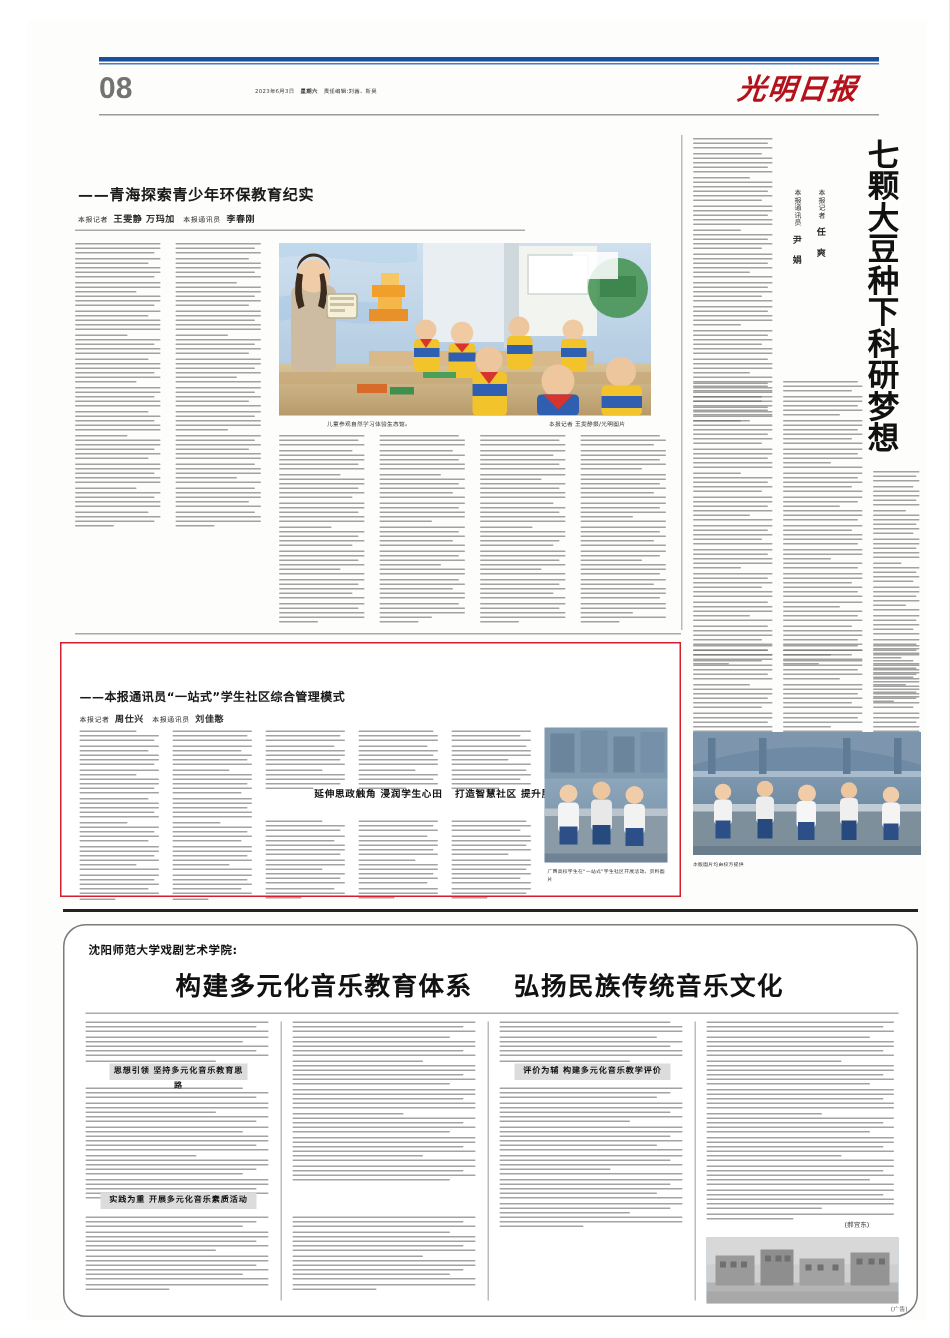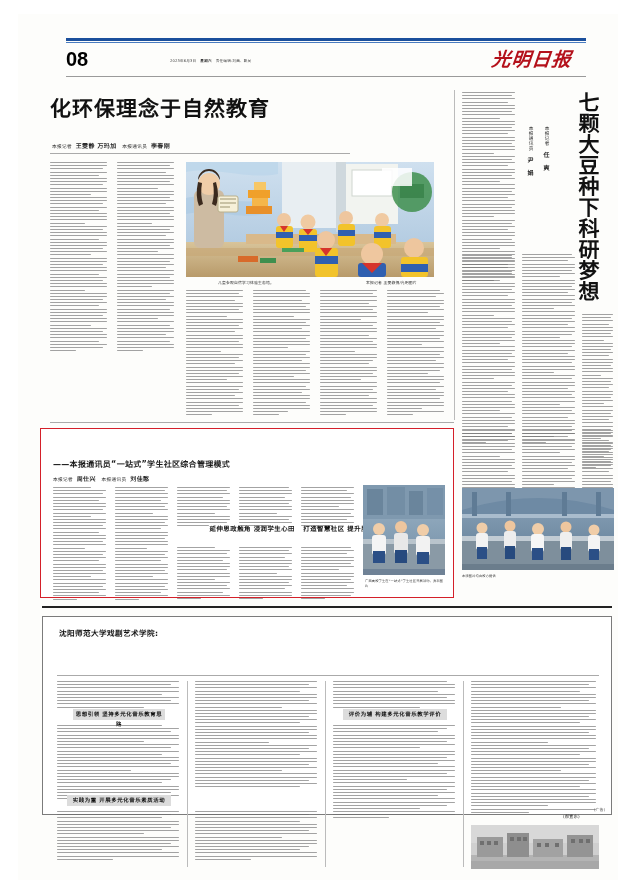--- a/index.html
+++ b/index.html
@@ -9,21 +9,21 @@
     position:relative;width:633px;height:892px;margin:0 auto;
     background:#ffffff;overflow:hidden;box-sizing:border-box;
   }
   .paper{
     position:absolute;left:18px;top:14px;width:600px;height:866px;
     background:#fdfdfb;box-sizing:border-box;
   }
   
   .mast-rule{position:absolute;left:48px;top:24px;width:520px;height:3px;background:#1b4f9c;}
   .mast-rule2{position:absolute;left:48px;top:28px;width:520px;height:1px;background:#4a7cc0;}
-  .folio{position:absolute;left:48px;top:34px;font-size:20px;font-weight:bold;color:#000000;letter-spacing:0px;font-family:"Liberation Sans",sans-serif;}
+  .folio{position:absolute;left:48px;top:34px;font-size:20px;font-weight:bold;color:#737373;letter-spacing:0px;font-family:"Liberation Sans",sans-serif;}
   .mast-title{position:absolute;left:80px;top:30px;font-size:24px;font-weight:bold;color:#1b4f9c;
     letter-spacing:1px;font-family:"DejaVu Sans",sans-serif;text-shadow:0.5px 0 0 #1b4f9c;}
   .mast-meta{position:absolute;left:152px;top:44px;font-size:3.6px;color:#3a3a3a;letter-spacing:.2px;white-space:nowrap;}
   .mast-meta b{font-weight:bold;}
   .nameplate{position:absolute;right:46px;top:30px;font-size:19px;color:#b4111b;
     font-family:"DejaVu Serif",serif;font-weight:bold;font-style:italic;letter-spacing:1px;
     transform:skewX(-6deg);}
   .mast-under{position:absolute;left:48px;top:62px;width:520px;height:1px;background:#9a9a9a;}
 
   
@@ -77,21 +77,21 @@
 
     <div class="mast-meta">
       <span>2023年6月3日</span>
       &nbsp;&nbsp;<b>星期六</b>
       &nbsp;&nbsp;<span>责任编辑:刘茜、靳昊</span>
     </div>
 
     <div class="nameplate">光明日报</div>
     <div class="mast-under"></div>
 
-    <div class="hl-main" style="left:32px;top:78px;font-size:21px;letter-spacing:1px;">化环保理念于自然教育</div>
+    <div class="sub-main" style="left:34px;top:107px;font-size:10px;letter-spacing:.5px;">——青海探索青少年环保教育纪实</div>
 
     <div class="byline" style="left:34px;top:127px;">
       <span>本报记者</span>
       &nbsp;<b>王雯静  万玛加</b>
       &nbsp;&nbsp;<span>本报通讯员</span>
       &nbsp;<b>李春刚</b>
     </div>
 
     <div class="hrule" style="left:32px;top:139px;width:300px;"></div>
 
@@ -1118,24 +1118,28 @@
             <rect x="126" y="47" width="12" height="17" rx="3" fill="#f4f4f4"></rect>
             <rect x="127" y="61" width="10" height="11" fill="#2b4f86"></rect>
         </g>
         <rect x="0" y="76" width="152" height="6" fill="#6b7d8c"></rect>
       </svg>
     </div>
     <div class="cap" style="left:444px;top:560px;font-size:3.2px;white-space:normal;width:152px;line-height:5px;">本版图片均由校方提供</div>
 
     <div class="hrule-dark" style="left:24px;top:592px;width:570px;"></div>
 
-    <div class="supp" style="left:24px;top:602px;width:570px;height:199px;">
+    <div class="supp" style="left:24px;top:602px;width:570px;height:262px;border-radius:15px;">
 
       <div class="supp-kicker" style="left:16px;top:10px;">沈阳师范大学戏剧艺术学院:</div>
 
+      <div class="supp-title" style="left:74px;top:26px;">
+        <span>构建多元化音乐教育体系</span>
+        &nbsp;&nbsp;&nbsp;<span>弘扬民族传统音乐文化</span>
+      </div>
 
       <div class="hrule" style="left:14px;top:58px;width:542px;"></div>
 
       <div class="lines dense" style="left:14px;top:64px;width:124px;">
         <i class="s98"></i>
           <i class="s92"></i>
           <i class="s98"></i>
           <i class="s98"></i>
           <i class="s85"></i>
           <i class="s98"></i>

